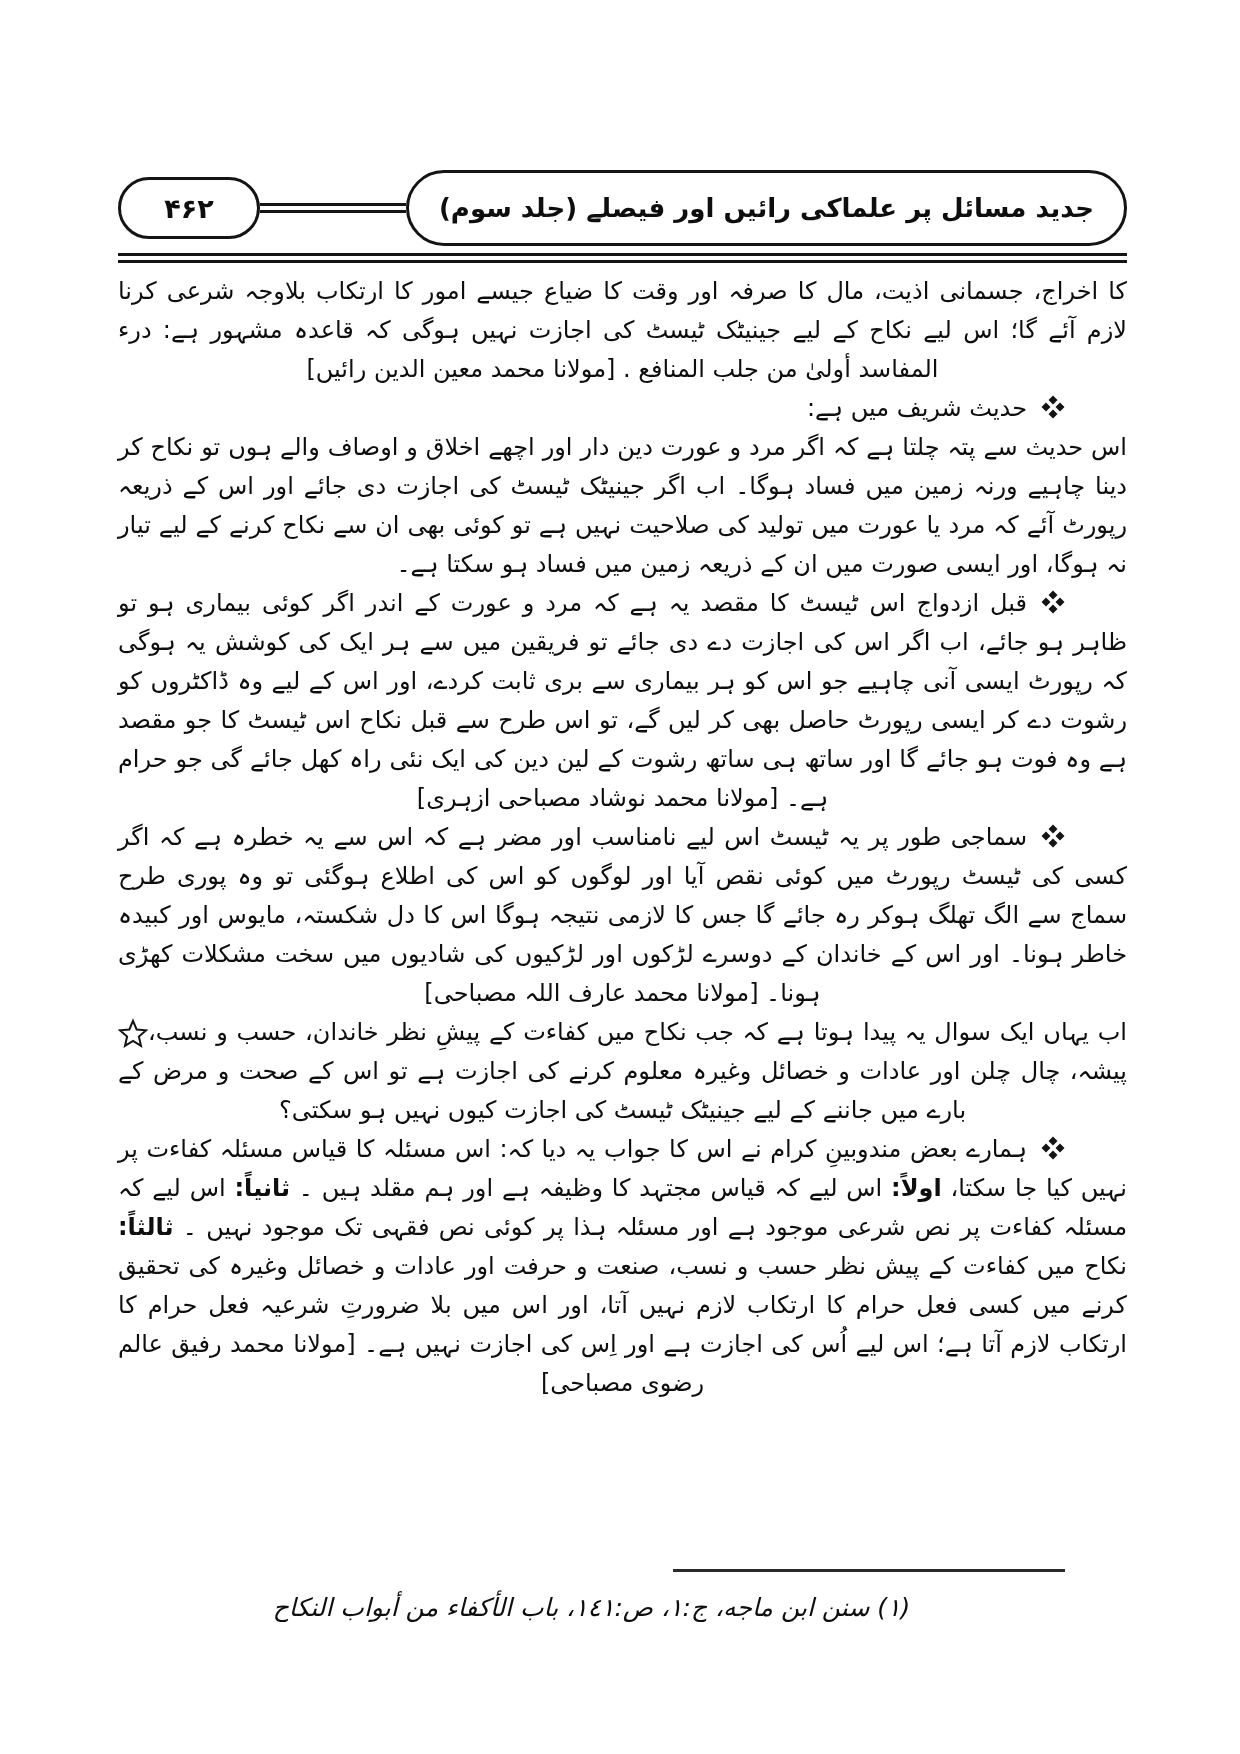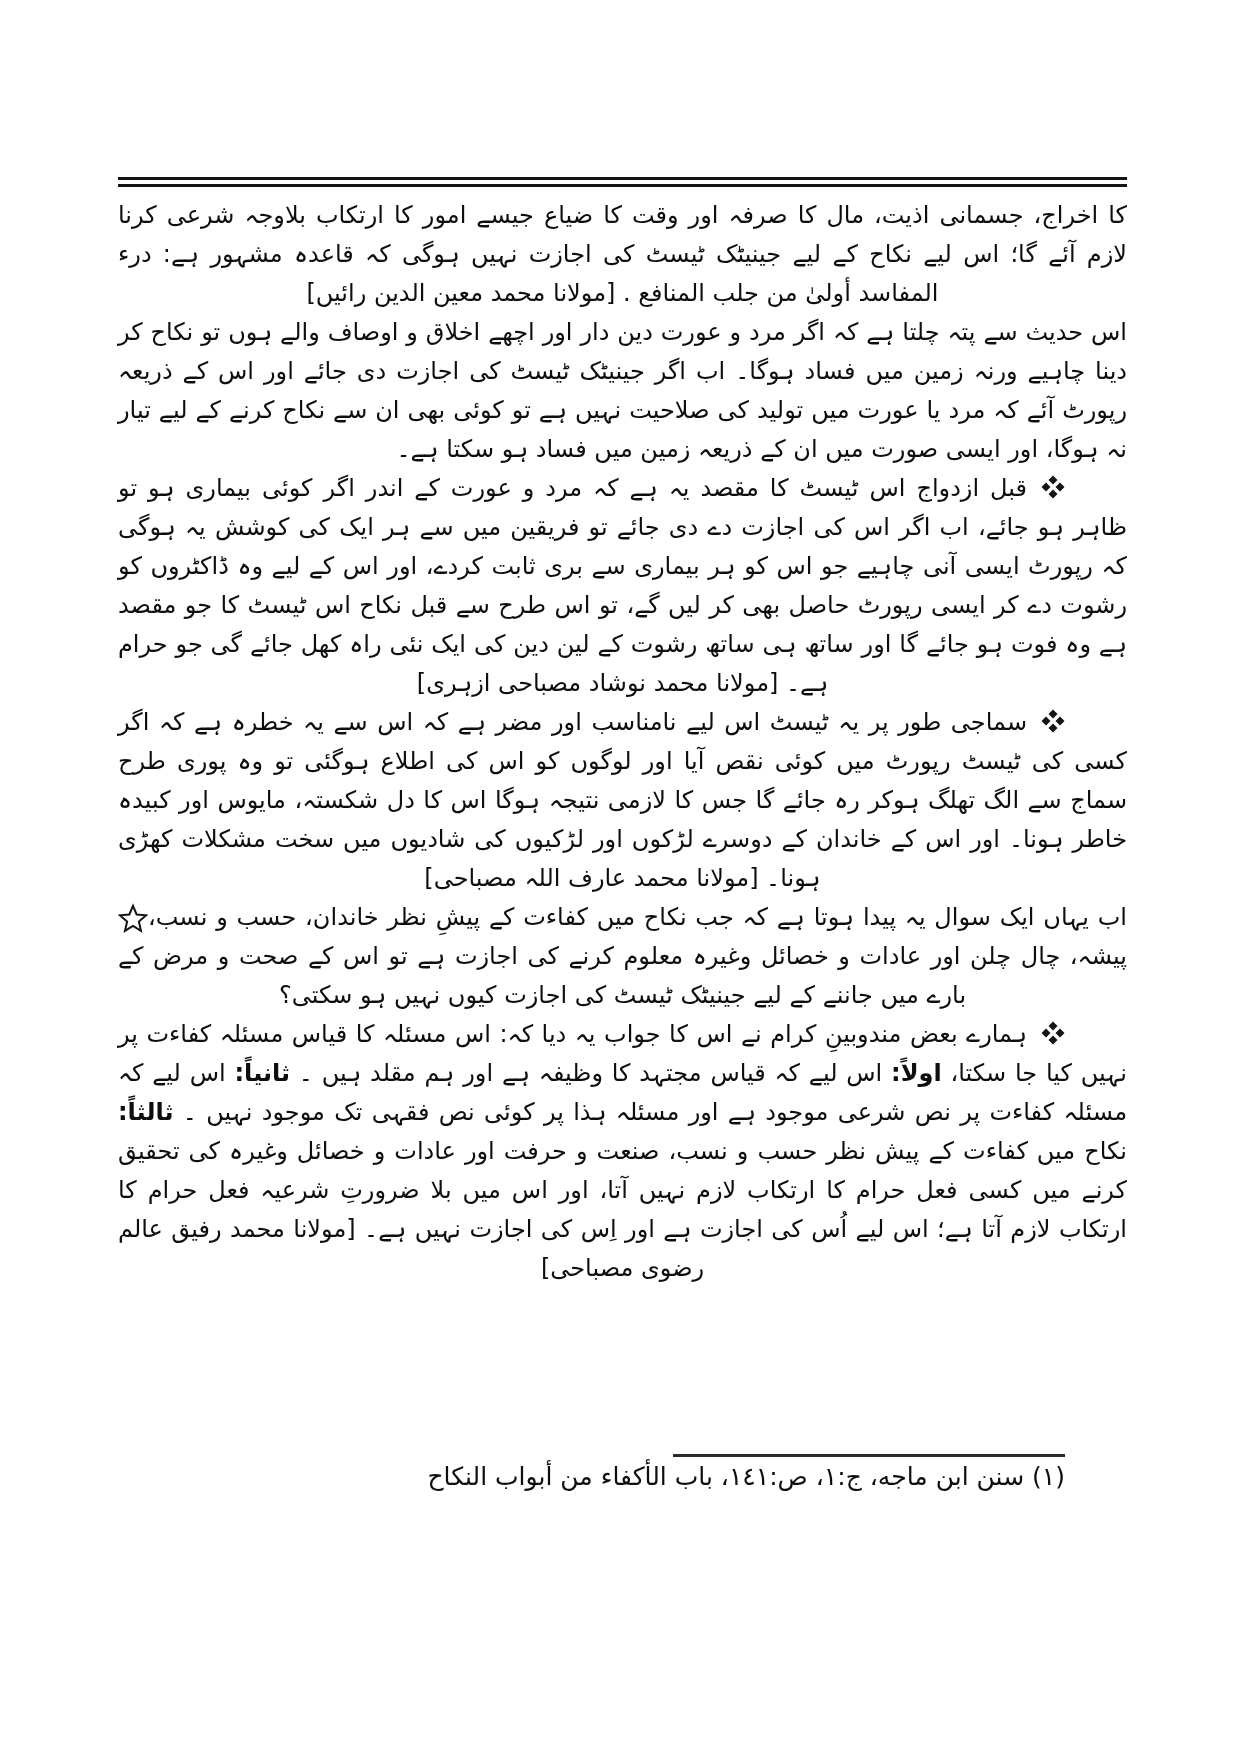--- a/index.html
+++ b/index.html
@@ -31,37 +31,51 @@
   }
   .hadith sup{font-size:15px;vertical-align:14px;font-weight:bold;}
   .arabic-inline{font-weight:500;letter-spacing:.3px;}
   .bold{font-weight:bold;}
   .bullet-icon{display:inline-block;width:24px;height:24px;vertical-align:-3px;margin-left:14px;}
   .star-marker{float:left;width:30px;height:36px;margin-top:3px;}
   
   .footnote{margin-top:166px;direction:rtl;}
   .footnote-rule{height:3px;background:#2b2b2b;width:392px;margin-right:62px;}
   .footnote-text{
-    text-align:right;padding-right:62px;font-size:25px;line-height:40px;
-    letter-spacing:.3px;
+    text-align:center;padding-right:62px;font-size:25px;line-height:40px;
+    margin-top:16px;letter-spacing:.3px;font-style:italic;
   }
 </style>
 </head>
 <body>
 
 <div class="page">
 
+  <div class="header">
+    <div class="badge page-badge">
+      <span>۴۶۲</span>
+    </div>
+    <div class="connector"></div>
+    <div class="badge title-badge">
+      <span>جدید مسائل پر علماکی رائیں اور فیصلے (جلد سوم)</span>
+    </div>
+  </div>
   <div class="header-rule"></div>
 
   <div class="bodytext">
 
     <p class="center-last">
       <span>کا اخراج، جسمانی اذیت، مال کا صرفہ اور وقت کا ضیاع جیسے امور کا ارتکاب بلاوجہ شرعی کرنا لازم آئے گا؛ اس لیے نکاح کے لیے جینیٹک ٹیسٹ کی اجازت نہیں ہوگی کہ قاعدہ مشہور ہے: </span><span class="arabic-inline">درء المفاسد أولىٰ من جلب المنافع .</span><span> [مولانا محمد معین الدین رائیں]</span>
     </p>
 
+    <p class="intro-line">
+      <svg class="bullet-icon" viewBox="0 0 24 24" aria-hidden="true">
+          <path fill="#141414" d="M12 0.5 16.5 5 12 9.5 7.5 5Z M0.5 12 5 7.5 9.5 12 5 16.5Z M14.5 12 19 7.5 23.5 12 19 16.5Z M12 14.5 16.5 19 12 23.5 7.5 19Z"></path>
+        </svg><span>حدیث شریف میں ہے:</span>
+    </p>
 
 
     <p>
       <span>اس حدیث سے پتہ چلتا ہے کہ اگر مرد و عورت دین دار اور اچھے اخلاق و اوصاف والے ہوں تو نکاح کر دینا چاہیے ورنہ زمین میں فساد ہوگا۔ اب اگر جینیٹک ٹیسٹ کی اجازت دی جائے اور اس کے ذریعہ رپورٹ آئے کہ مرد یا عورت میں تولید کی صلاحیت نہیں ہے تو کوئی بھی ان سے نکاح کرنے کے لیے تیار نہ ہوگا، اور ایسی صورت میں ان کے ذریعہ زمین میں فساد ہو سکتا ہے۔</span>
     </p>
 
     <p class="indent center-last">
       <svg class="bullet-icon" viewBox="0 0 24 24" aria-hidden="true">
           <path fill="#141414" d="M12 0.5 16.5 5 12 9.5 7.5 5Z M0.5 12 5 7.5 9.5 12 5 16.5Z M14.5 12 19 7.5 23.5 12 19 16.5Z M12 14.5 16.5 19 12 23.5 7.5 19Z"></path>
         </svg><span>قبل ازدواج اس ٹیسٹ کا مقصد یہ ہے کہ مرد و عورت کے اندر اگر کوئی بیماری ہو تو ظاہر ہو جائے، اب اگر اس کی اجازت دے دی جائے تو فریقین میں سے ہر ایک کی کوشش یہ ہوگی کہ رپورٹ ایسی آنی چاہیے جو اس کو ہر بیماری سے بری ثابت کردے، اور اس کے لیے وہ ڈاکٹروں کو رشوت دے کر ایسی رپورٹ حاصل بھی کر لیں گے، تو اس طرح سے قبل نکاح اس ٹیسٹ کا جو مقصد ہے وہ فوت ہو جائے گا اور ساتھ ہی ساتھ رشوت کے لین دین کی ایک نئی راہ کھل جائے گی جو حرام ہے۔ [مولانا محمد نوشاد مصباحی ازہری]</span>

